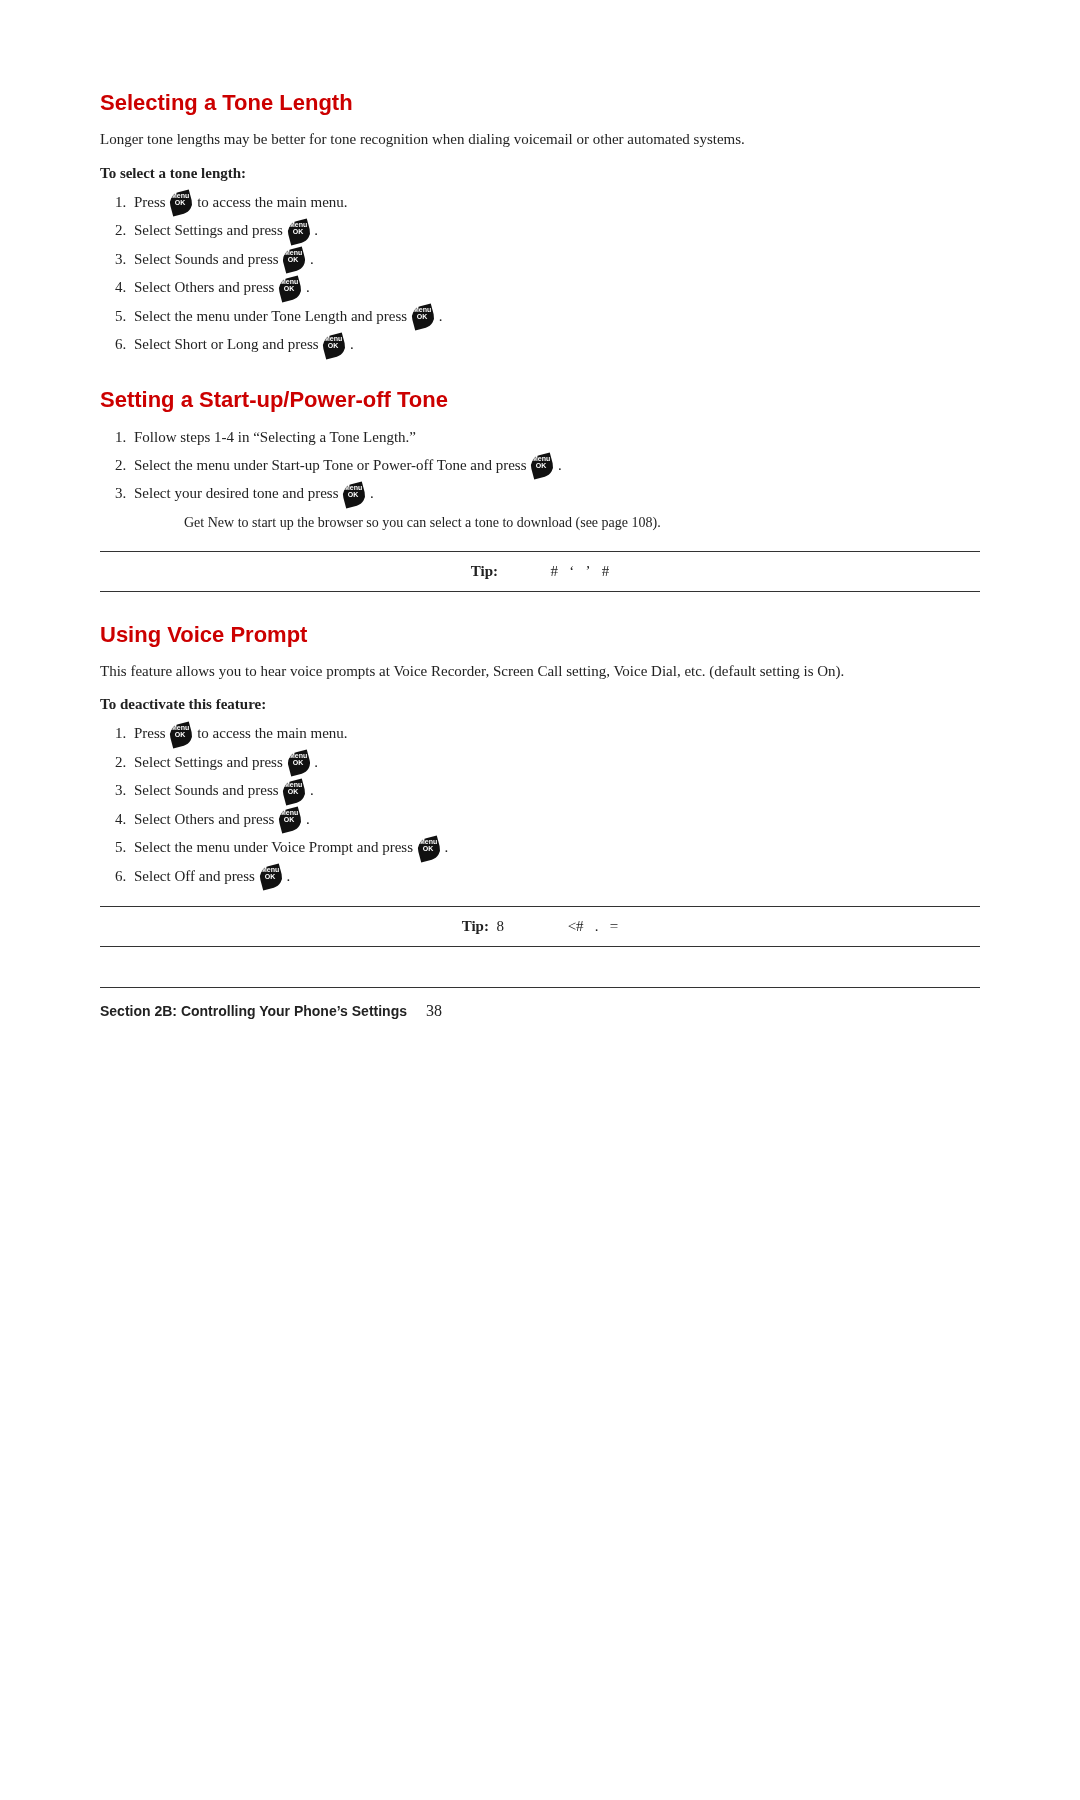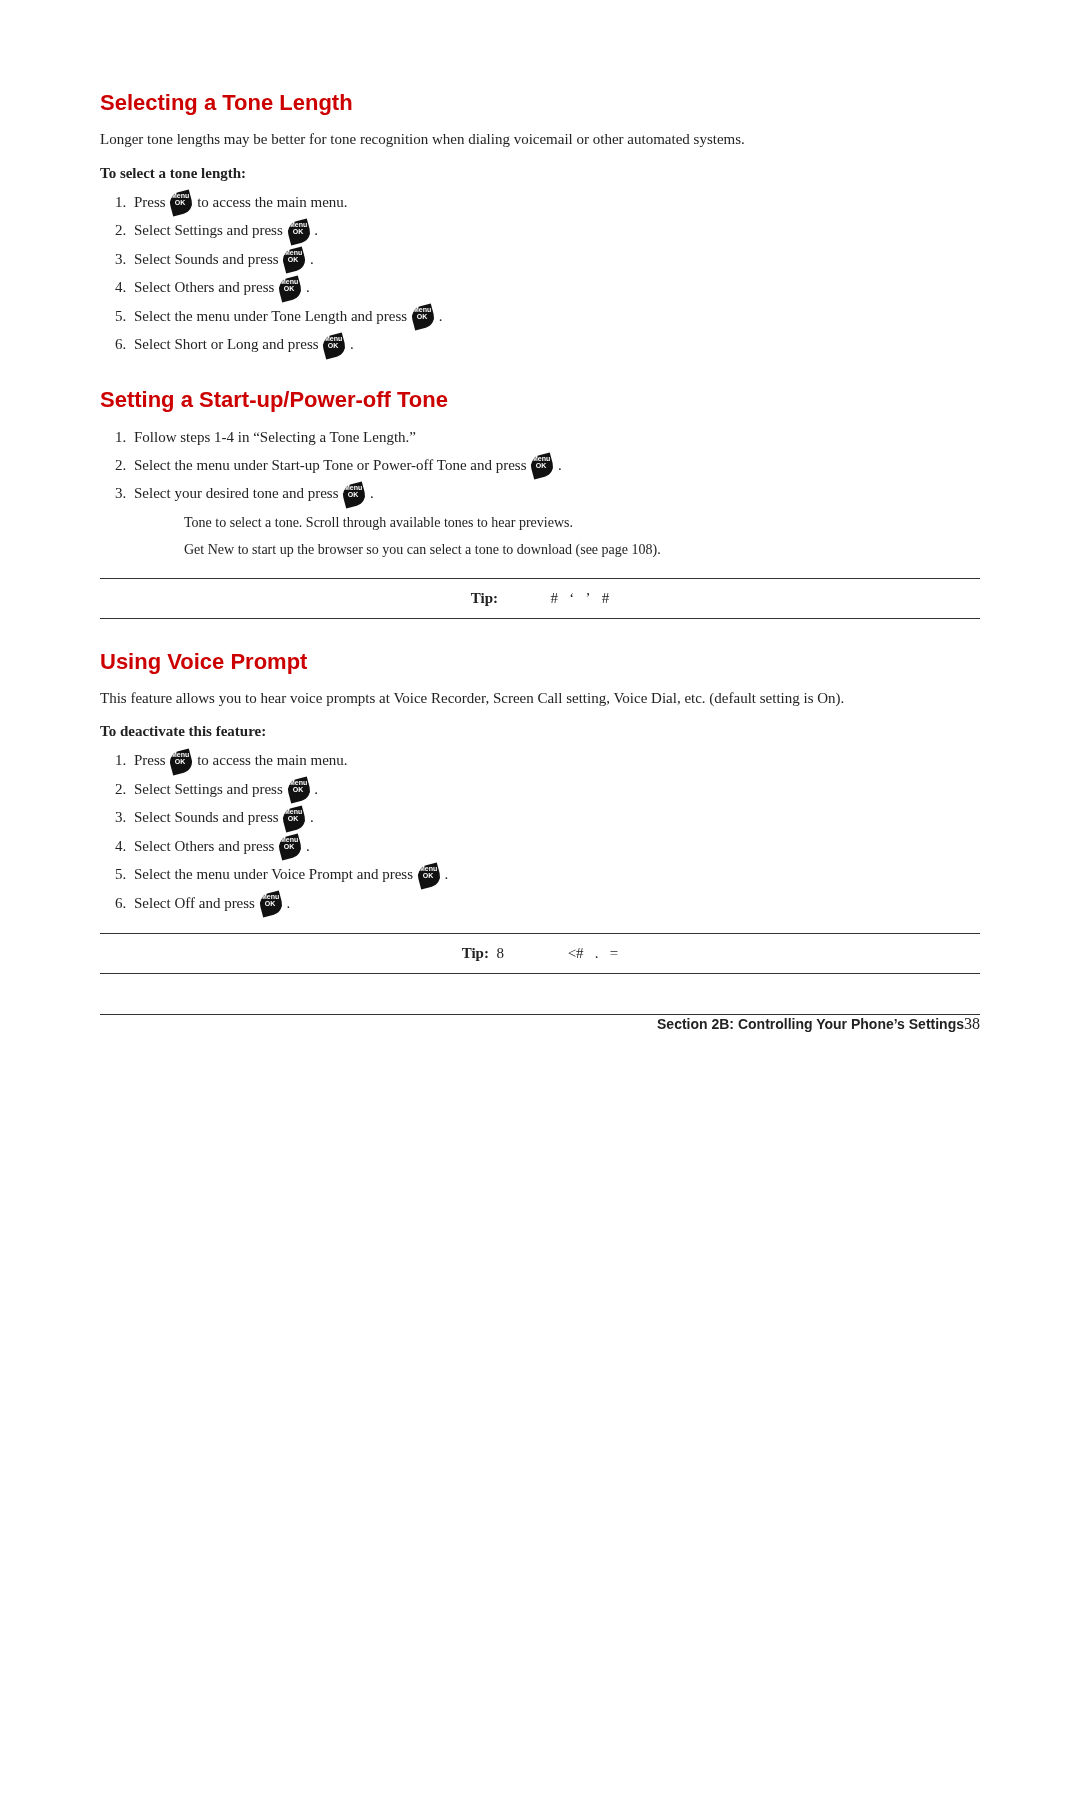--- a/index.html
+++ b/index.html
@@ -82,24 +82,26 @@
       margin-bottom: 4px;
     }
     .indented-block p {
       font-size: 14px;
       line-height: 1.5;
       margin-bottom: 6px;
     }
     .footer-bar {
       border-top: 1.5px solid #333;
       margin-top: 40px;
+      padding-top: 14px;
       display: flex;
-      justify-content: flex-end;
+      justify-content: flex-start;
       align-items: center;
       font-size: 14px;
+      gap: 19px;
     }
     .footer-bar .footer-left {
       font-weight: bold;
       font-family: Arial, sans-serif;
       font-size: 14px;
     }
     .footer-bar .footer-right {
       font-size: 16px;
     }
   </style>
@@ -119,21 +121,20 @@
   <li>Select <b>Short</b> or <b>Long</b> and press <span class="menu-icon"><span>Menu<br>OK</span></span> .</li>
 </ol>
 
 <h2 class="section-title">Setting a Start-up/Power-off Tone</h2>
 
 <ol>
   <li>Follow steps 1-4 in “Selecting a Tone Length.”</li>
   <li>Select the menu under <b>Start-up Tone</b> or <b>Power-off Tone</b> and press <span class="menu-icon"><span>Menu<br>OK</span></span> .</li>
   <li>Select your desired tone and press <span class="menu-icon"><span>Menu<br>OK</span></span> .
     <div class="indented-block">
-      <p><b>Tone</b> to select a tone. Scroll through available tones to hear previews.</p>
       <p><b>Get New</b> to start up the browser so you can select a tone to download (see page 108).</p>
     </div>
   </li>
 </ol>
 
 <div class="tip-row">
   <span><b>Tip:</b></span>
   <span>&nbsp;&nbsp;&nbsp;&nbsp;&nbsp;&nbsp;&nbsp;&nbsp;&nbsp;&nbsp;&nbsp;&nbsp;&nbsp;#&nbsp;&nbsp;&nbsp;‘&nbsp;&nbsp;&nbsp;’&nbsp;&nbsp;&nbsp;#</span>
 </div>
 

